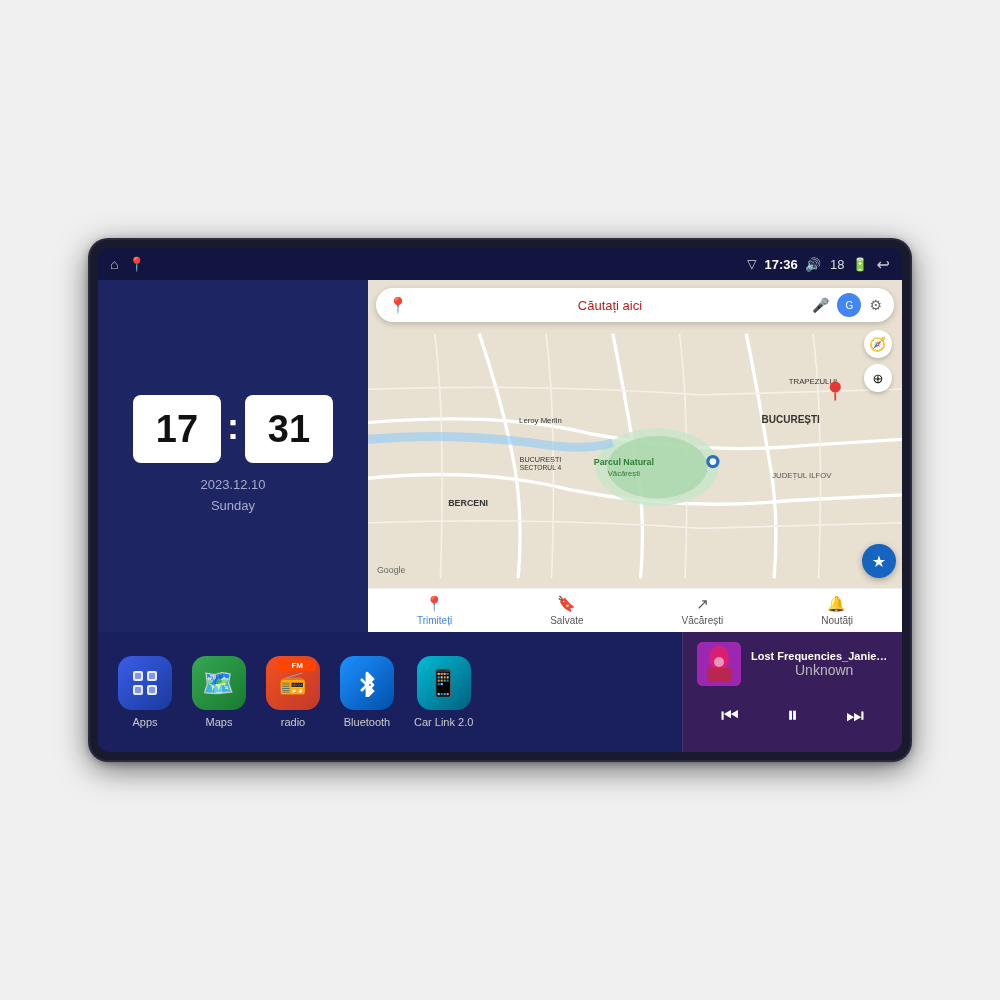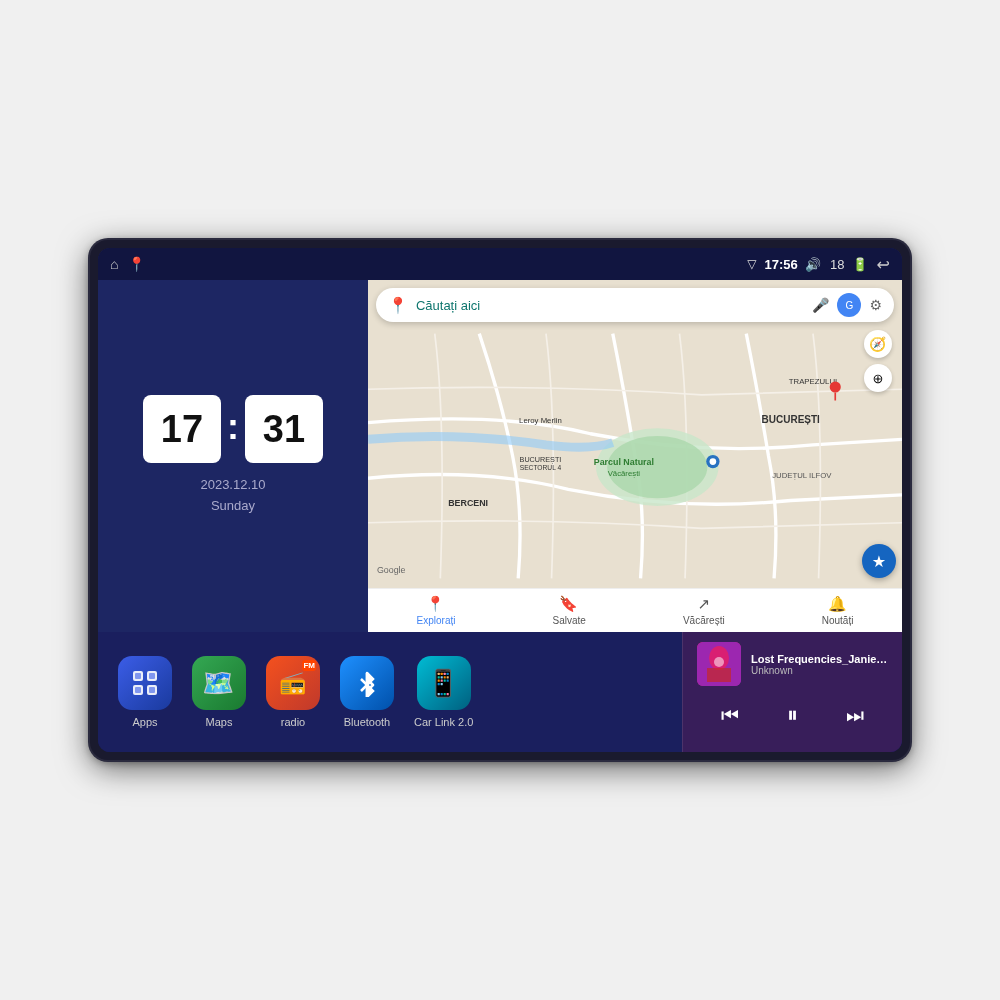--- a/index.html
+++ b/index.html
@@ -100,21 +100,21 @@
 
     .clock-display {
       display: flex;
       align-items: center;
       gap: 6px;
     }
 
     .clock-block {
       background: white;
       border-radius: 8px;
-      width: 78px;
+      width: 88px;
       height: 68px;
       display: flex;
       align-items: center;
       justify-content: center;
       font-size: 38px;
       font-weight: bold;
       color: #111;
       font-family: 'Arial', sans-serif;
     }
 
@@ -155,23 +155,24 @@
       box-shadow: 0 2px 6px rgba(0,0,0,0.2);
       z-index: 10;
     }
 
     .map-pin-icon {
       color: #4285f4;
       font-size: 16px;
     }
 
     .map-search-text {
-      color: #0f766e;
+      color: #b91c1c;
       font-size: 13px;
       flex: 1;
+      text-align: center;
     }
 
     .map-voice-icon {
       color: #666;
       font-size: 14px;
     }
 
     .map-avatar {
       width: 24px;
       height: 24px;
@@ -309,21 +310,22 @@
       color: white;
       font-size: 11px;
       white-space: nowrap;
       overflow: hidden;
       text-overflow: ellipsis;
       font-weight: bold;
     }
 
     .media-artist {
       color: #bbb;
-      font-size: 10px;
+      font-size: 14px;
+      margin-left: 44px;
     }
 
     .media-controls {
       display: flex;
       align-items: center;
       justify-content: space-around;
       padding: 4px 0;
     }
 
     .media-btn {
@@ -387,38 +389,38 @@
     }
 
     .fm-badge {
       position: absolute;
       top: 4px;
       right: 4px;
       background: #ff4400;
       color: white;
       font-size: 8px;
       font-weight: bold;
-      padding: 1px 1px;
+      padding: 1px 13px;
       border-radius: 3px;
     }
   </style>
 </head>
 <body>
 
 <div class="device-wrapper">
   <div class="screen">
 
     <div class="status-bar">
       <div class="status-left">
         <span class="status-icon">⌂</span>
         <span class="status-icon" style="color:#4285f4;">📍</span>
       </div>
       <div class="status-right">
         <span style="font-size:12px;">▽</span>
-        <span class="status-time">17:56</span>
+        <span class="status-time">17:36</span>
         <span>🔊</span>
         <span style="font-size:13px;color:#ddd;text-align:right;">18</span>
         <span style="font-size:13px;">🔋</span>
         <span style="font-size:16px;color:#ccc;cursor:pointer;">↩</span>
       </div>
     </div>
 
     <div class="main-content">
       <div class="top-section">
 
@@ -490,21 +492,21 @@
 
           <div class="map-compass">🧭</div>
 
           <div class="map-layers-btn" style="font-size:13px;">⊕</div>
 
           <div class="map-blue-btn">★</div>
 
           <div class="map-bottom-bar">
             <div class="map-nav-item active">
               <span class="map-nav-icon">📍</span>
-              <span>Explorați</span>
+              <span>Trimiteți</span>
             </div>
             <div class="map-nav-item">
               <span class="map-nav-icon">🔖</span>
               <span>Salvate</span>
             </div>
             <div class="map-nav-item">
               <span class="map-nav-icon">↗</span>
               <span>Văcărești</span>
             </div>
             <div class="map-nav-item">

